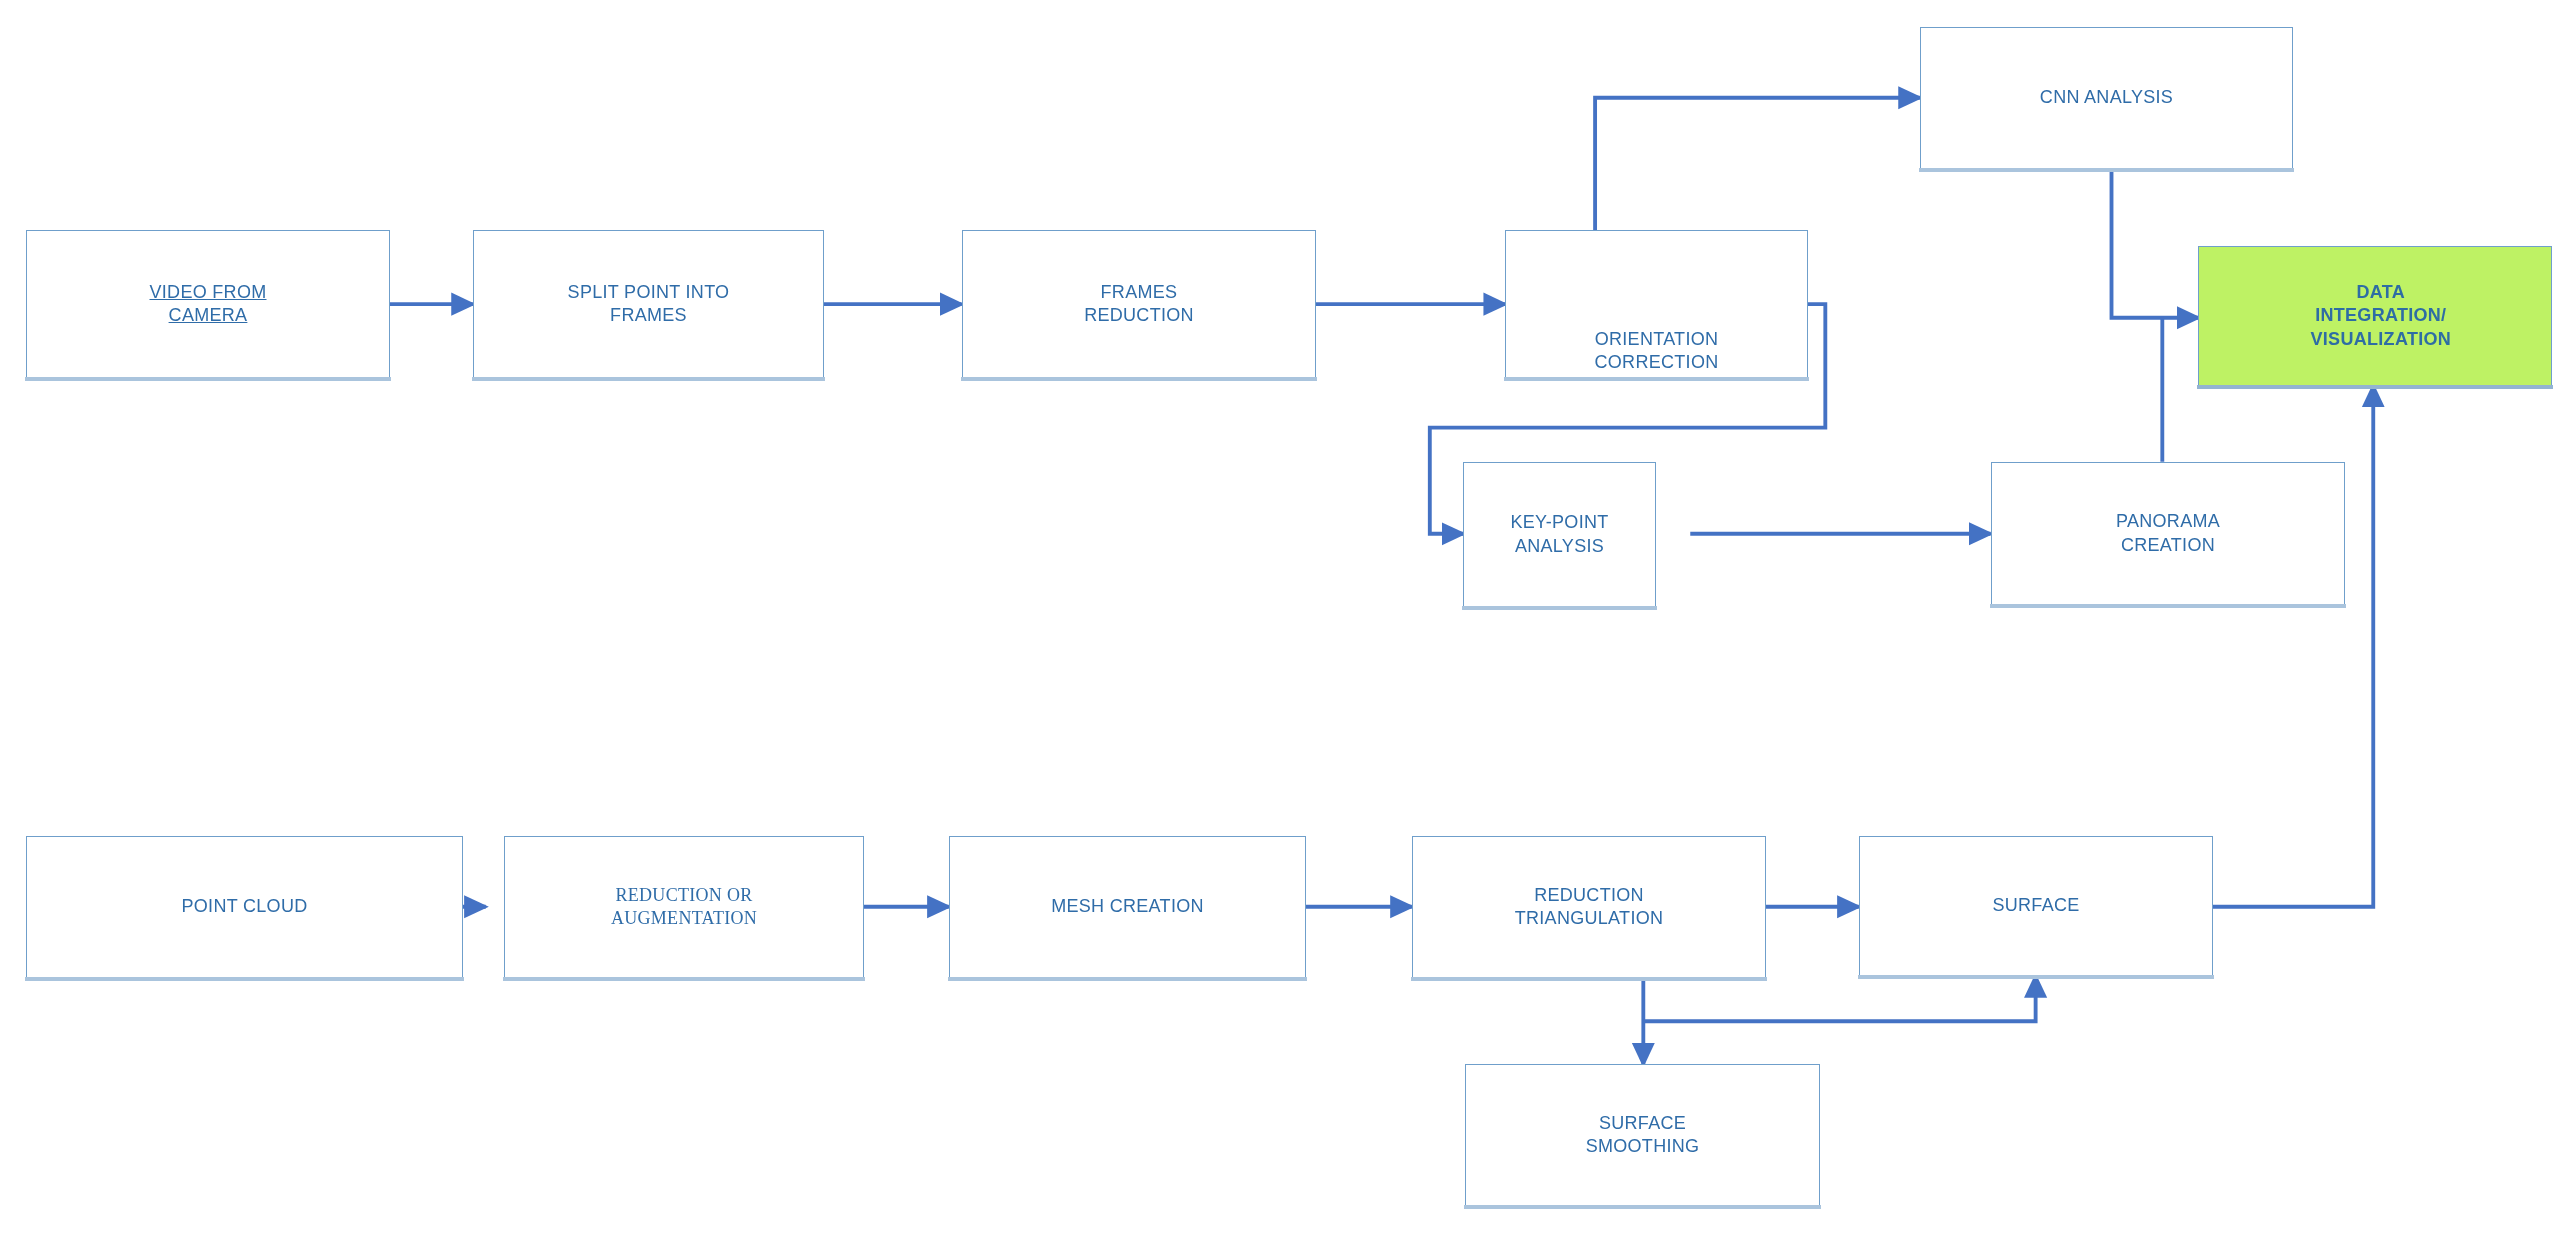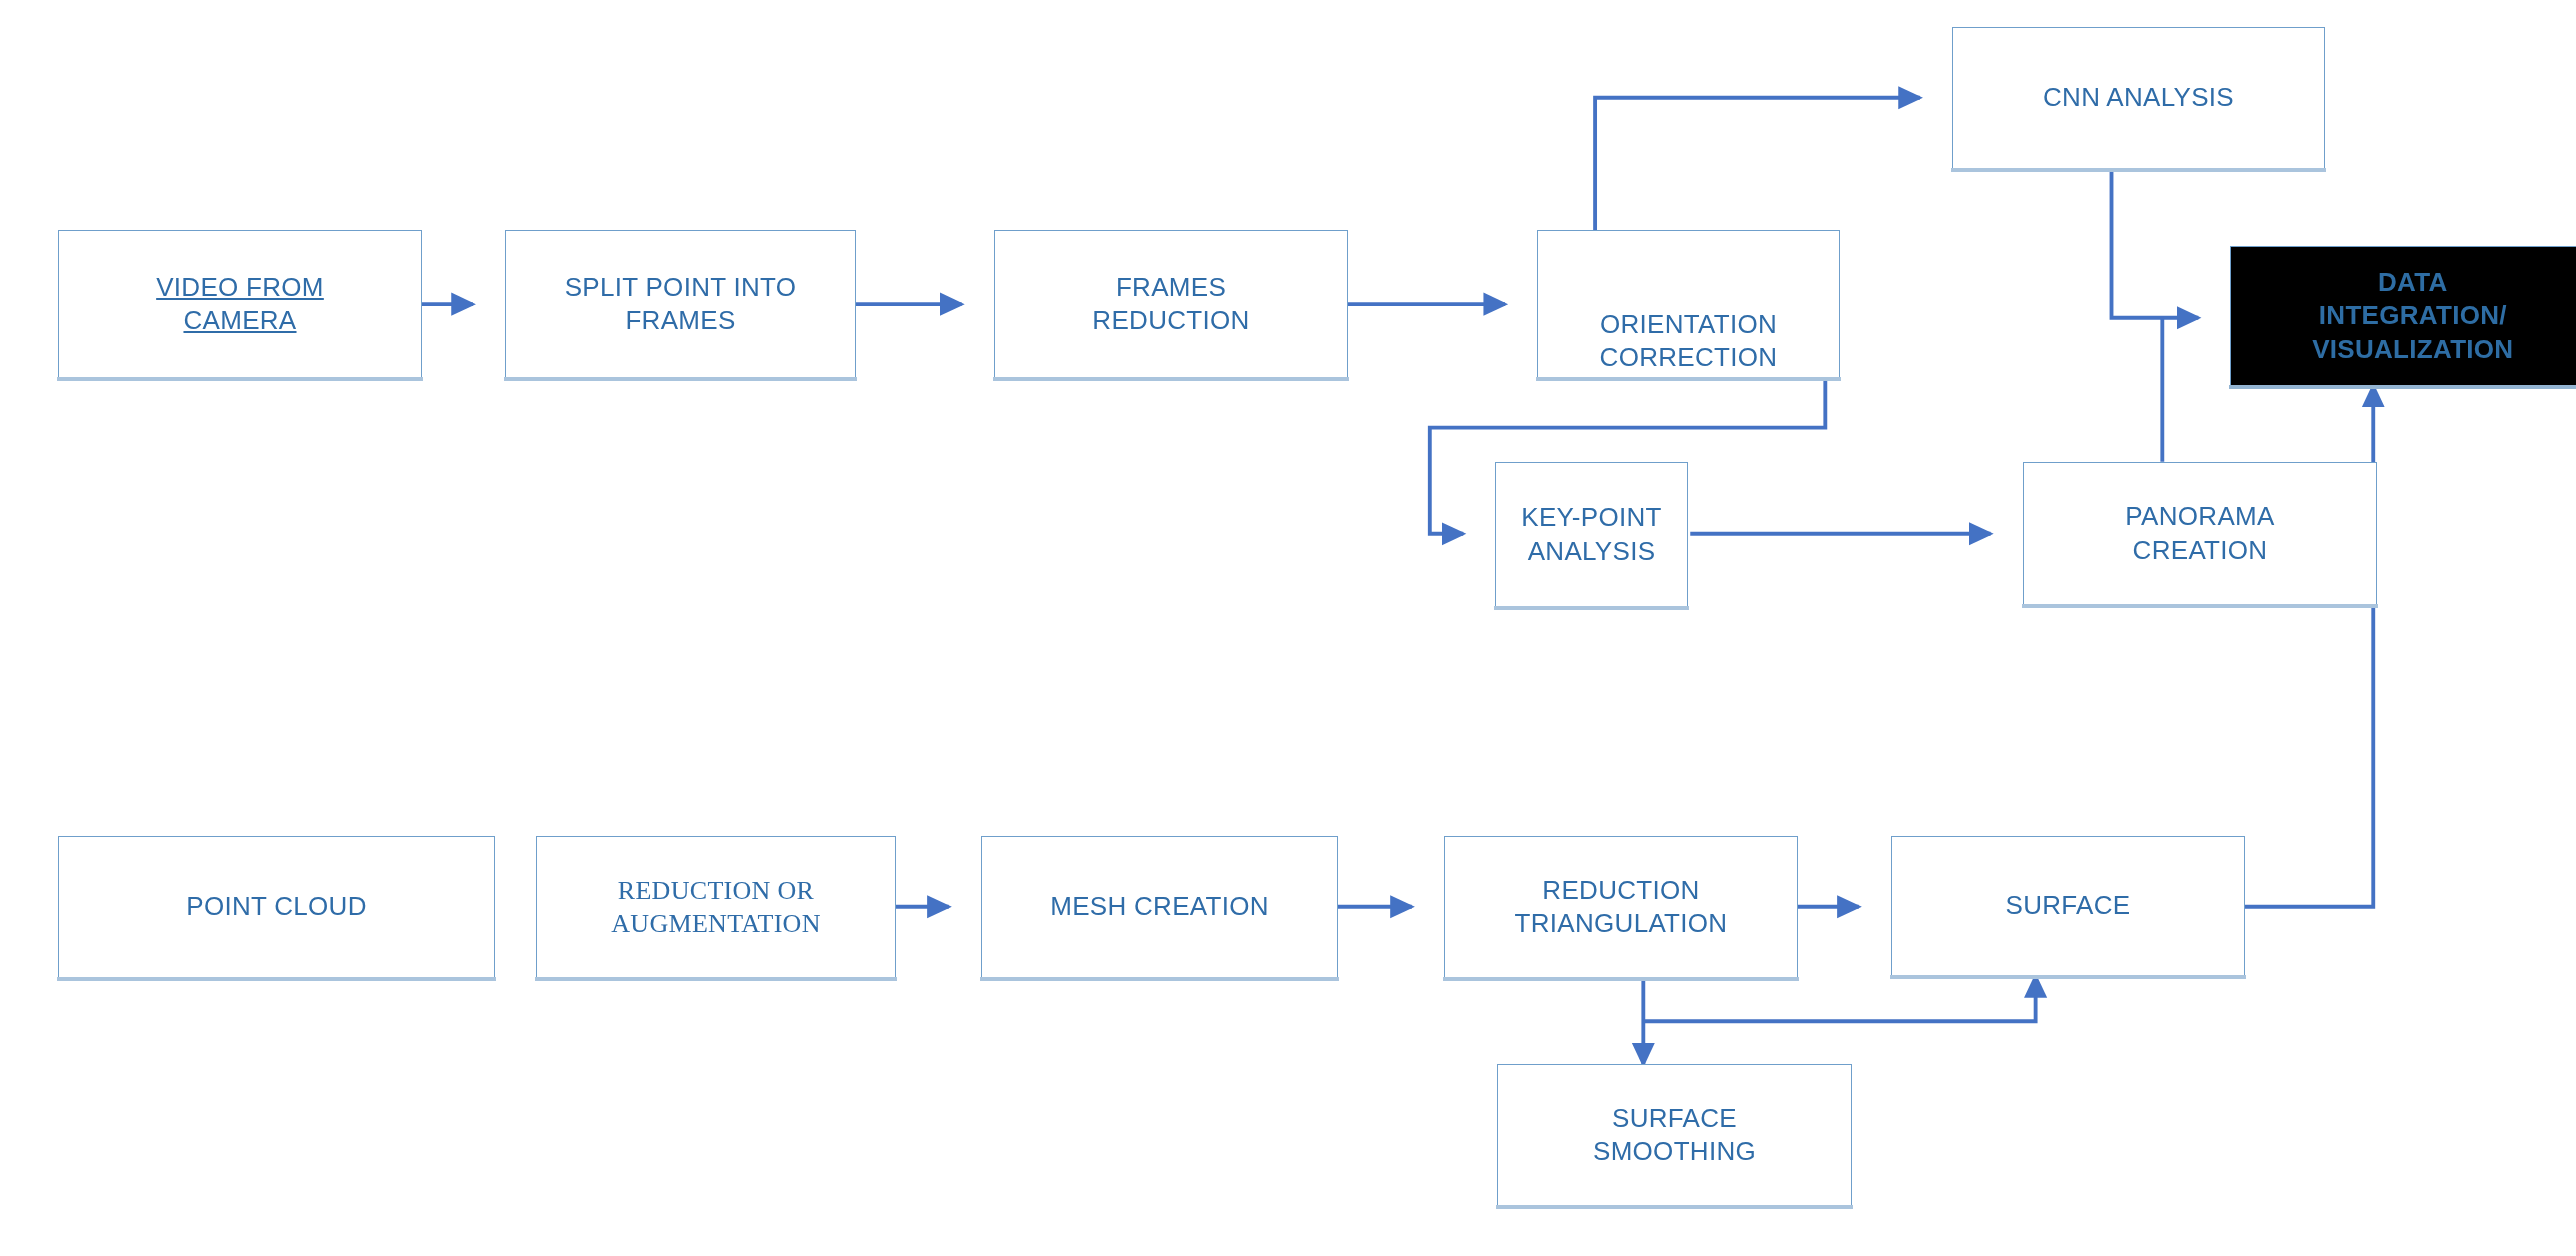--- a/index.html
+++ b/index.html
@@ -2,24 +2,24 @@
 <html style="font-size:10.3px"><head>
 <meta charset="utf-8">
 <style>
   html,body{margin:0;padding:0;background:#ffffff;}
   #stage{position:relative;width:2576px;height:1256px;background:#ffffff;
          font-family:"Liberation Sans", sans-serif; overflow:hidden;}
   svg.edges{position:absolute;left:0;top:0;width:2576px;height:1256px;pointer-events:none;}
   .node{position:absolute;box-sizing:border-box;display:flex;align-items:center;
         justify-content:center;text-align:center;
         border:1.9px solid #6f9fcb;background:#ffffff;
-        color:#2f6ca8;font-size:26px;line-height:1.28;letter-spacing:0.3px;
-        padding:2.6px 6.4px;margin-left:32px;}
+        color:#2f6ca8;font-size:18px;line-height:1.28;letter-spacing:0.3px;
+        padding:2.6px 6.4px;}
   .node .lbl{white-space:pre-line;display:block;}
-  .node.accent{background:#000000;border-color:#6f9fcb;font-weight:bold;color:#2e6da4;padding-left:18px;}
+  .node.accent{background:#bef264;border-color:#6f9fcb;font-weight:bold;color:#2e6da4;padding-left:18px;}
   
   .node::after{content:"";position:absolute;left:-1.9px;right:-1.9px;bottom:-3.9px;height:3.9px;
                background:#aac4dd;}
   .node.accent::after{background:#93b4d2;}
 </style>
 </head>
 <body>
 
 <div id="stage">
 

